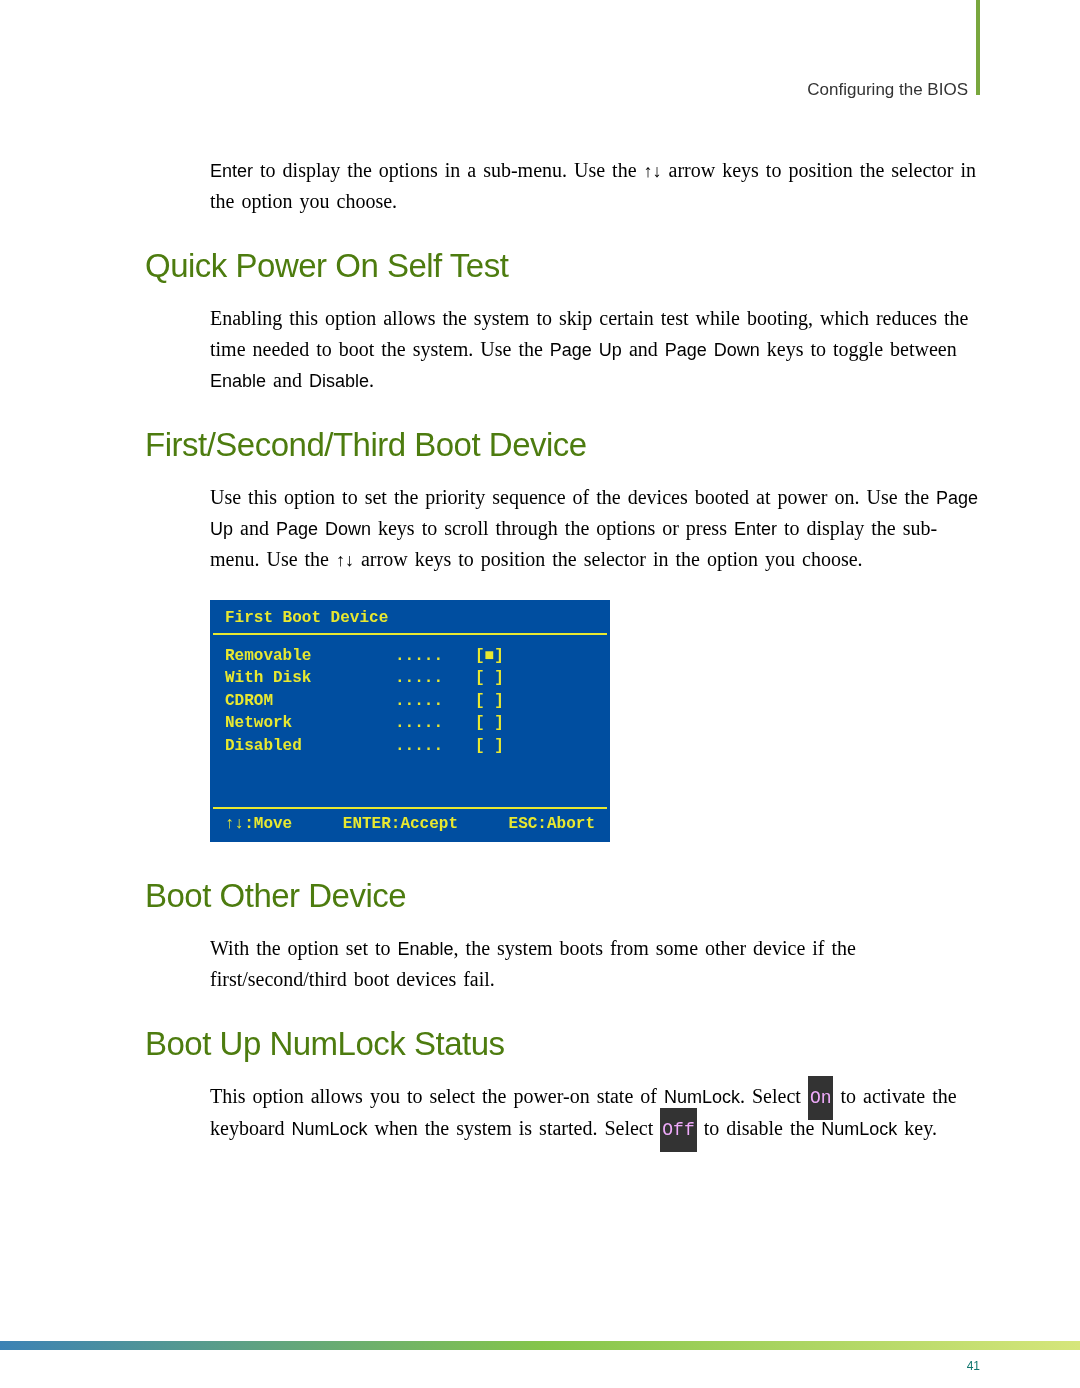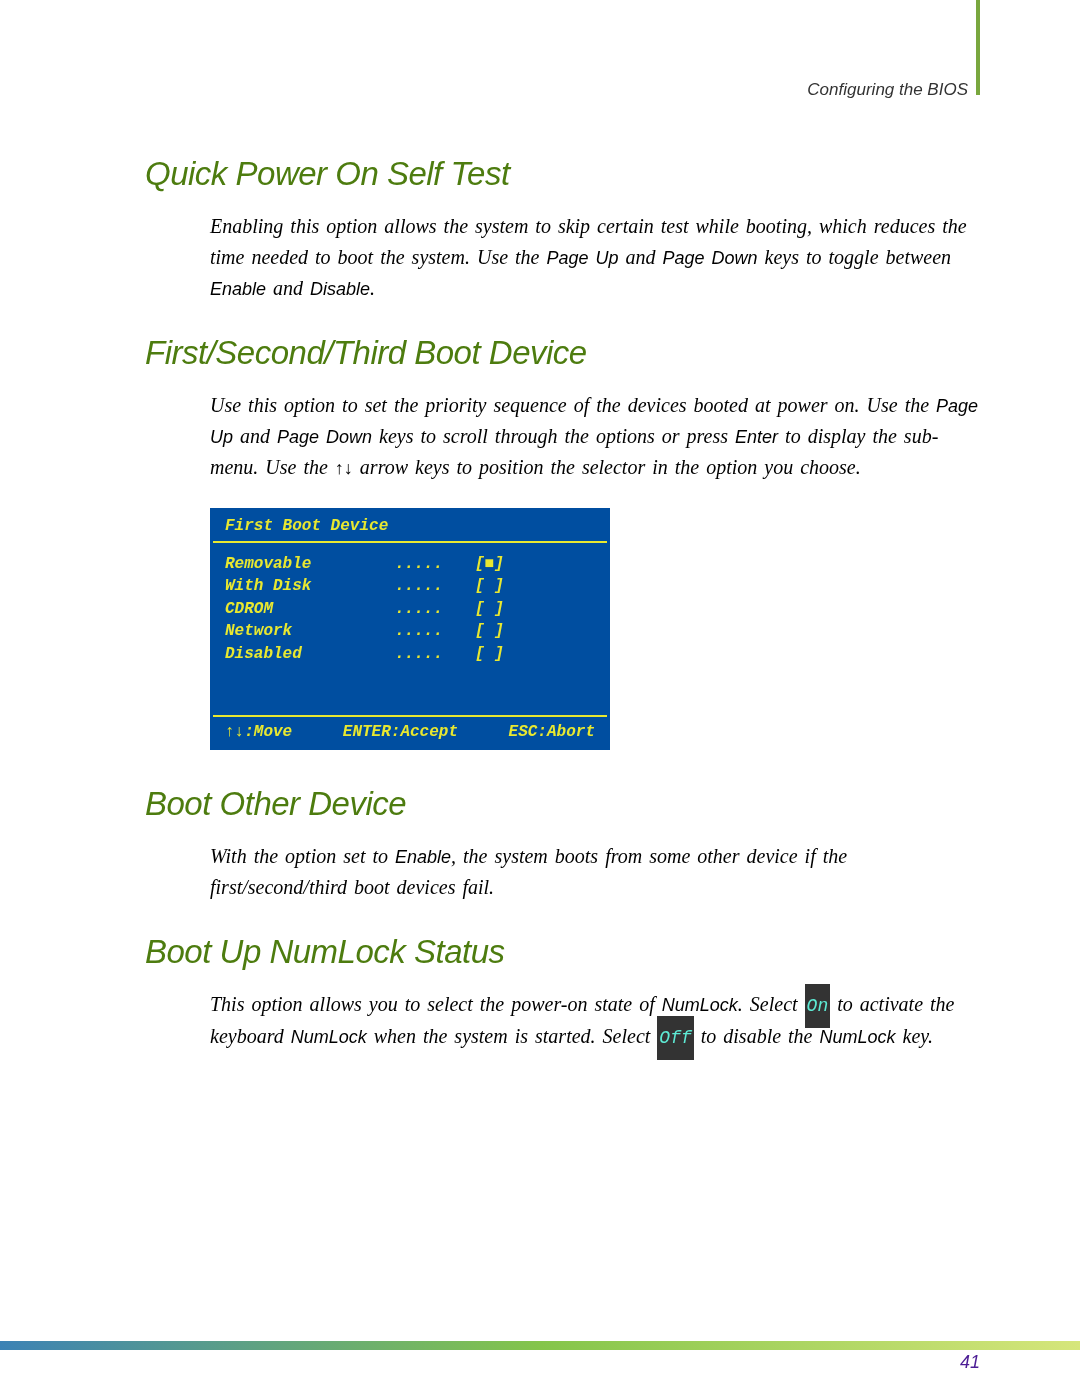--- a/index.html
+++ b/index.html
@@ -12,21 +12,20 @@
       height: 1388px;
       background: white;
       font-family: Georgia, 'Times New Roman', serif;
       position: relative;
     }
     .page {
       width: 100%;
       height: 100%;
       padding: 80px 100px 40px 145px;
       position: relative;
-      font-style: italic;
     }
     .vertical-line {
       position: absolute;
       top: 0;
       right: 100px;
       width: 4px;
       height: 95px;
       background: #79a73e;
     }
     .header-text {
@@ -102,38 +101,41 @@
       left: 0;
       width: 100%;
       height: 9px;
       background: linear-gradient(to right, #3c82b5, #84c54a, #d6e67b);
     }
     .page-number {
       position: absolute;
       bottom: 15px;
       right: 100px;
       font-family: Helvetica, Arial, sans-serif;
-      font-size: 18px;
-      color: #4c1d95;
+      font-size: 12px;
+      color: #0f766e;
     }
     .highlight-dark {
       background: #333;
-      color: #5eead4;
+      color: #f0abfc;
       font-family: 'Courier New', monospace;
       font-size: 18px;
       padding: 12px 2px;
     }
   </style>
 </head>
 <body>
 
 <div class="page">
   <div class="vertical-line"></div>
   <div class="header-text">Configuring the BIOS</div>
 
+  <p class="body-text">
+    <span class="sans-term">Enter</span><span> to display the options in a sub-menu. Use the </span><span class="sans-term">↑↓</span><span> arrow keys to position the selector in the option you choose.</span>
+  </p>
 
   <h2 class="section-heading">Quick Power On Self Test</h2>
   <p class="body-text">
     <span>Enabling this option allows the system to skip certain test while booting, which reduces the time needed to boot the system. Use the </span><span class="sans-term">Page Up</span><span> and </span><span class="sans-term">Page Down</span><span> keys to toggle between </span><span class="sans-term">Enable</span><span> and </span><span class="sans-term">Disable</span><span>.</span>
   </p>
 
   <h2 class="section-heading">First/Second/Third Boot Device</h2>
   <p class="body-text">
     <span>Use this option to set the priority sequence of the devices booted at power on.  Use the </span><span class="sans-term">Page Up</span><span> and </span><span class="sans-term">Page Down</span><span> keys to scroll through the options or press </span><span class="sans-term">Enter</span><span> to display the sub-menu. Use the </span><span class="sans-term">↑↓</span><span> arrow keys to position the selector in the option you choose.</span>
   </p>

